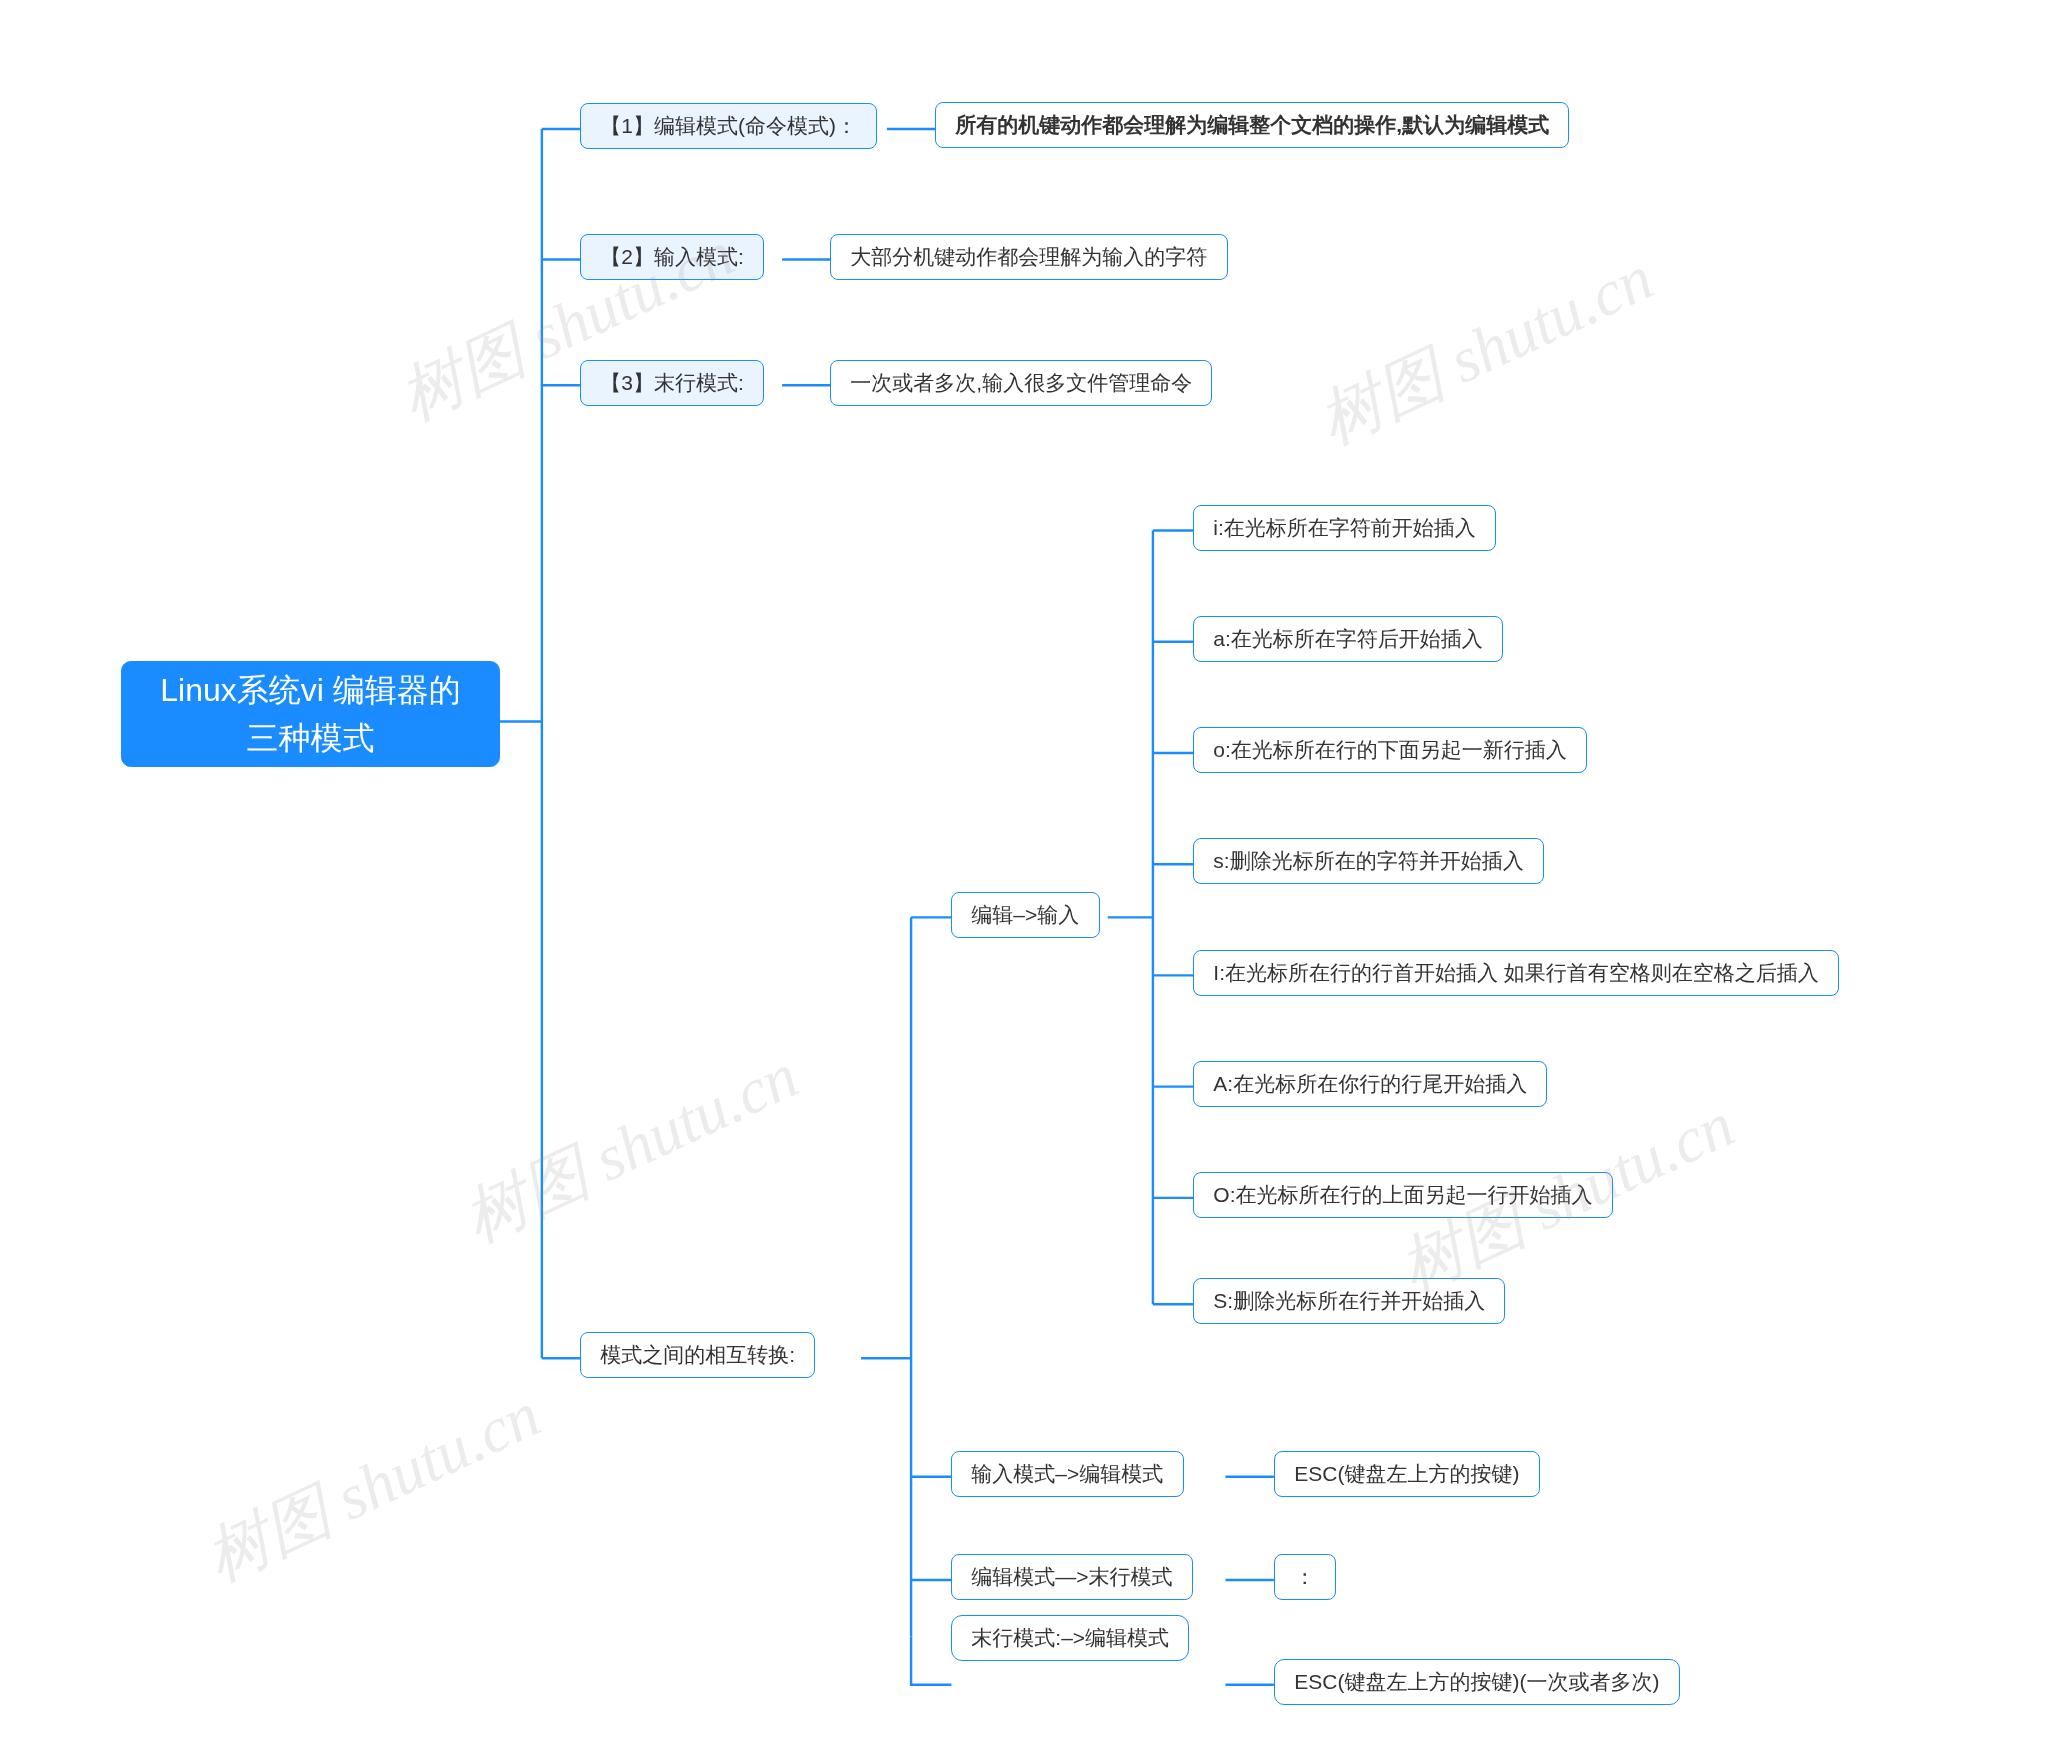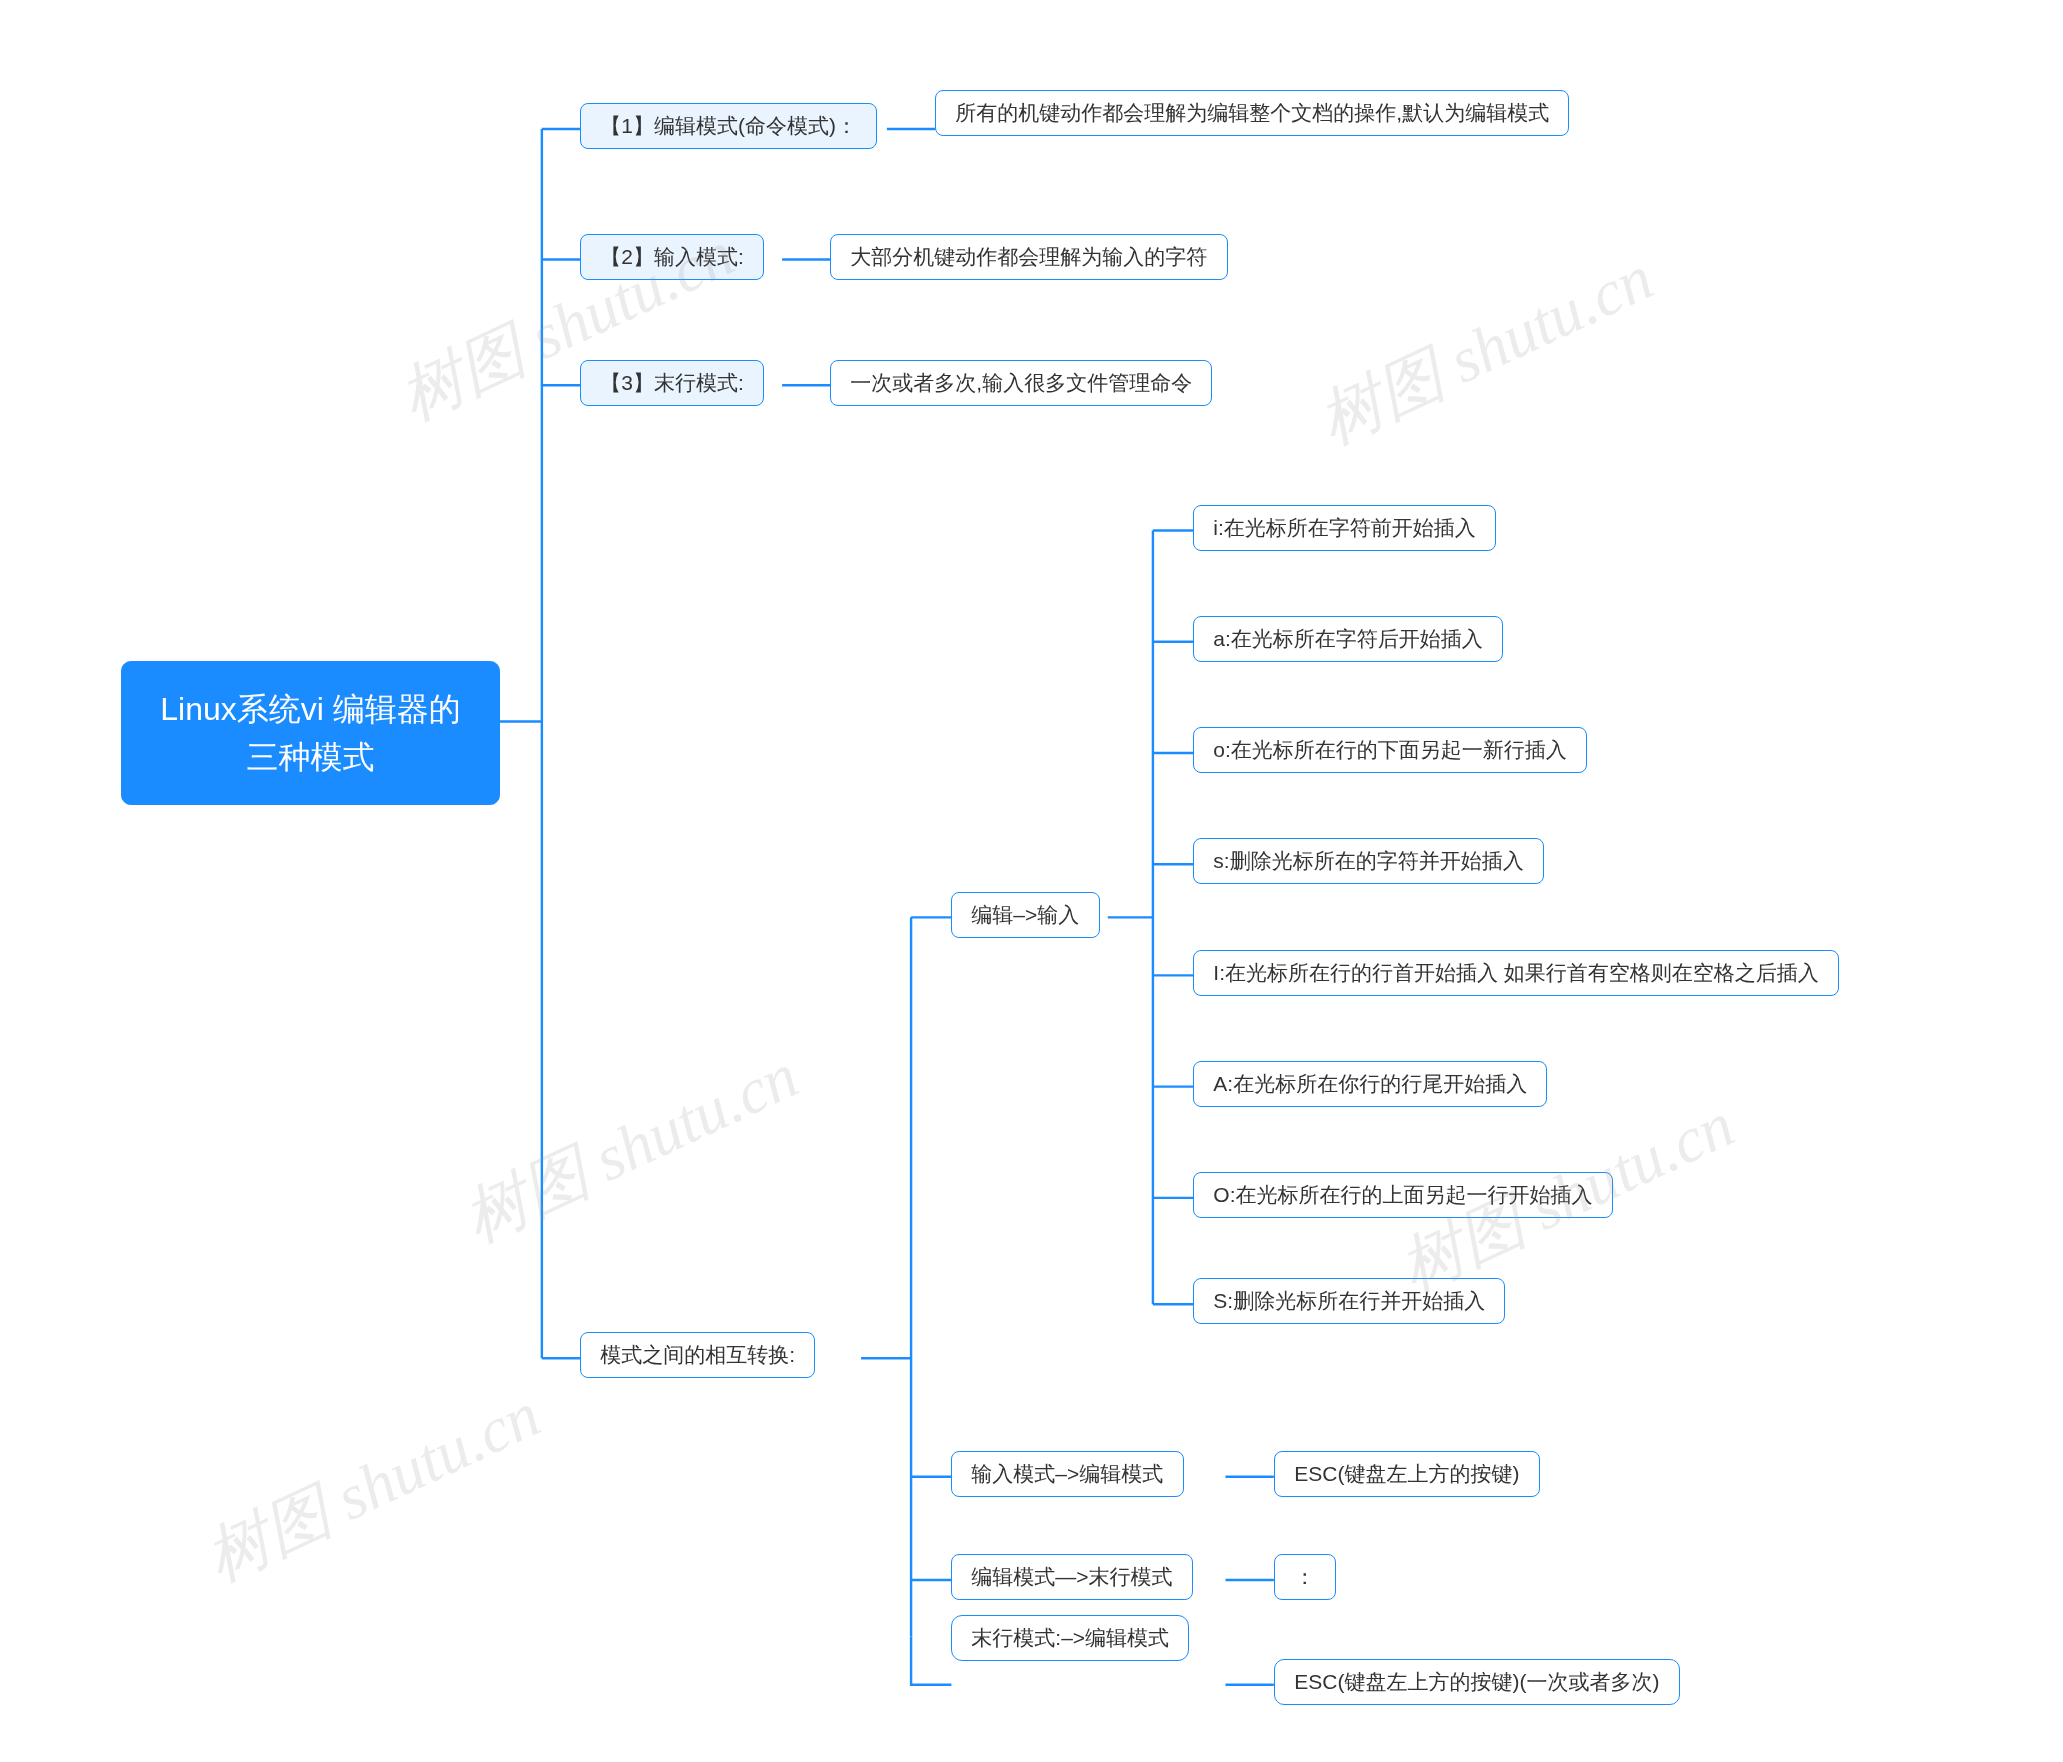--- a/index.html
+++ b/index.html
@@ -23,21 +23,21 @@
     display: flex;
     align-items: center;
     justify-content: center;
   }
   .root-node {
     background: #1a8cff;
     color: #fff;
     font-size: 32px;
     text-align: center;
     line-height: 1.5;
-    padding: 23px 32px;
+    padding: 4px 32px;
     border-radius: 9.7px;
   }
   .soft-node {
     background: #eaf4ff;
   }
   svg.connections {
     position: absolute;
     top: 0; left: 0;
     width: 2064px;
     height: 1763px;
@@ -110,21 +110,21 @@
 <div class="node root-node" style="left:121px; top:661px; width:379px;">
   <div>
     <span>Linux系统vi 编辑器的</span><br>
     <span>三种模式</span>
   </div>
 </div>
 
 <div class="node soft-node" style="left:580px; top:103px;">
   <span>【1】编辑模式(命令模式)：</span>
 </div>
-<div class="node" style="left:935px; top:90px;">
+<div class="node" style="left:935px; top:102px;font-weight:bold;">
   <span>所有的机键动作都会理解为编辑整个文档的操作,默认为编辑模式</span>
 </div>
 
 <div class="node soft-node" style="left:580px; top:234px;">
   <span>【2】输入模式:</span>
 </div>
 <div class="node" style="left:830px; top:234px;">
   <span>大部分机键动作都会理解为输入的字符</span>
 </div>
 

